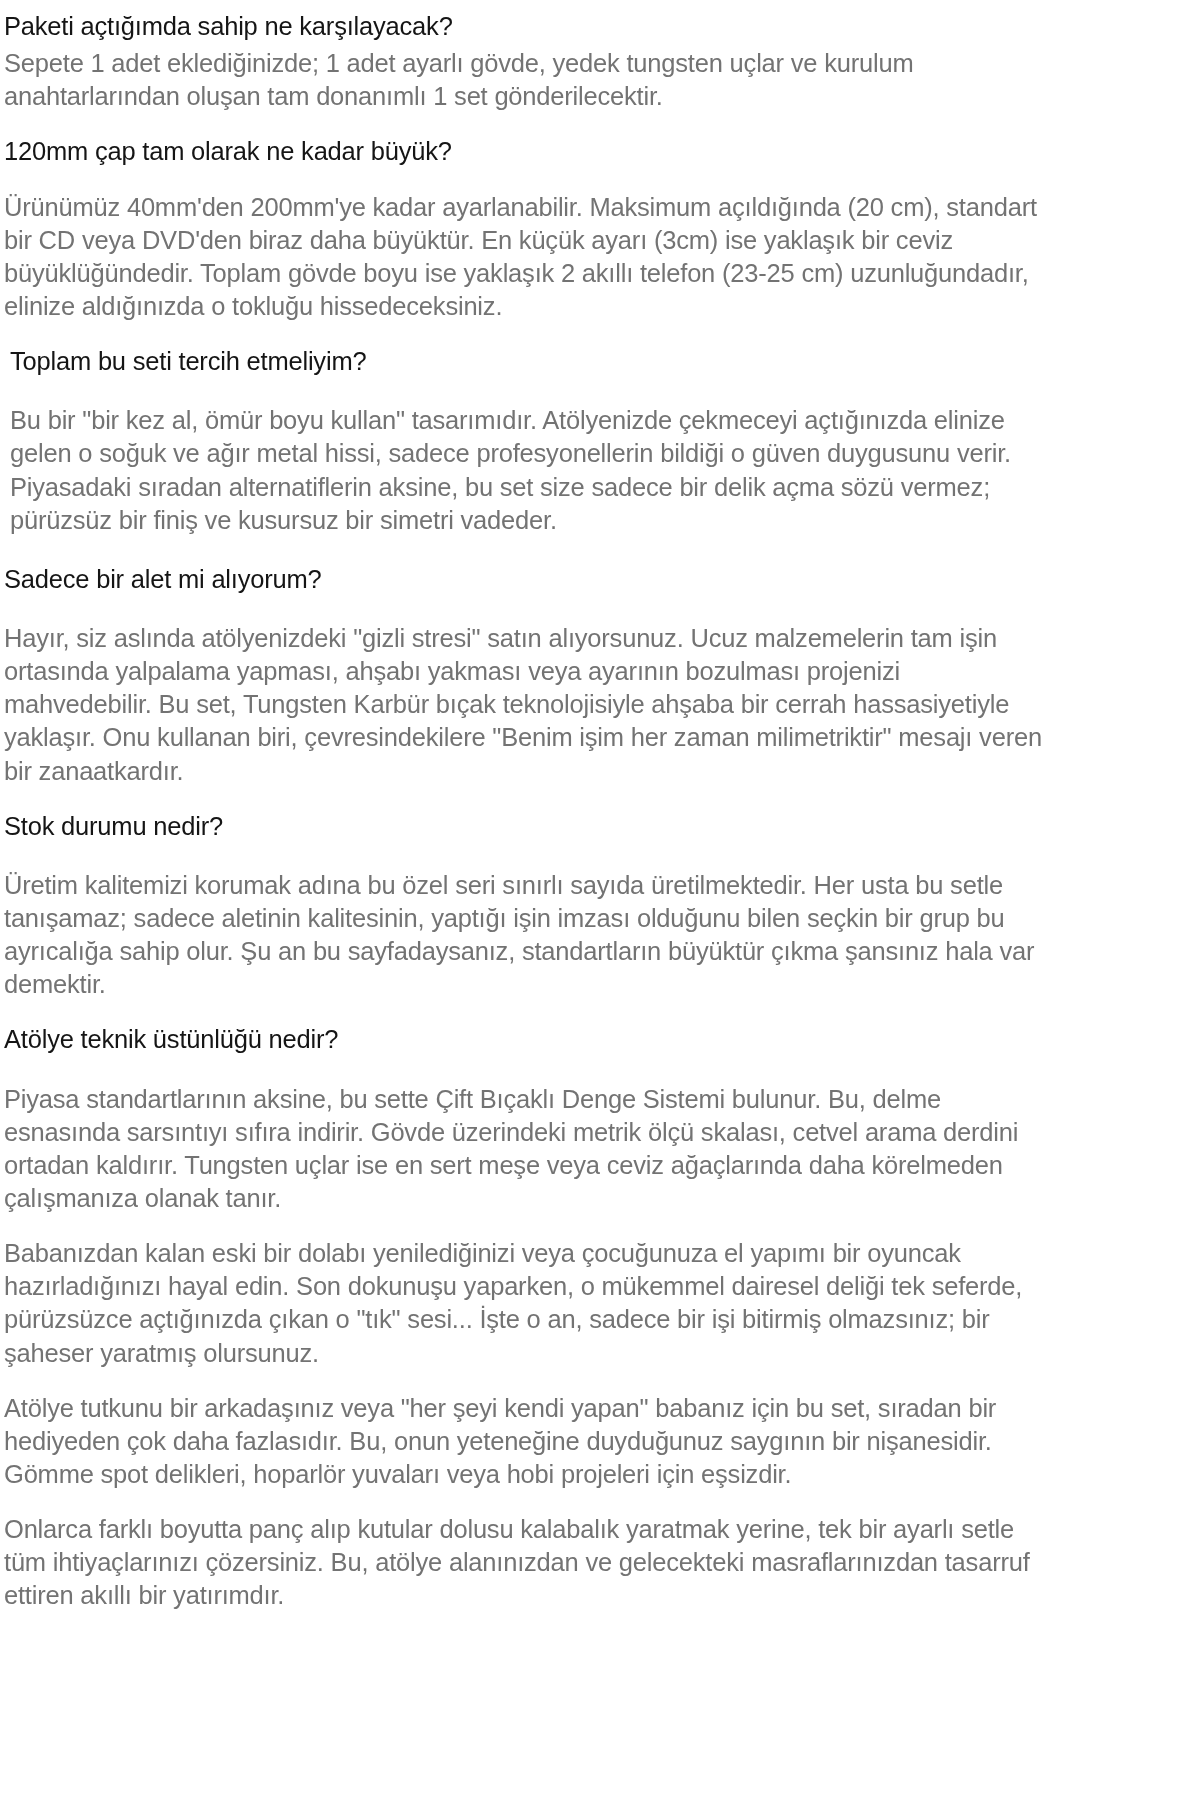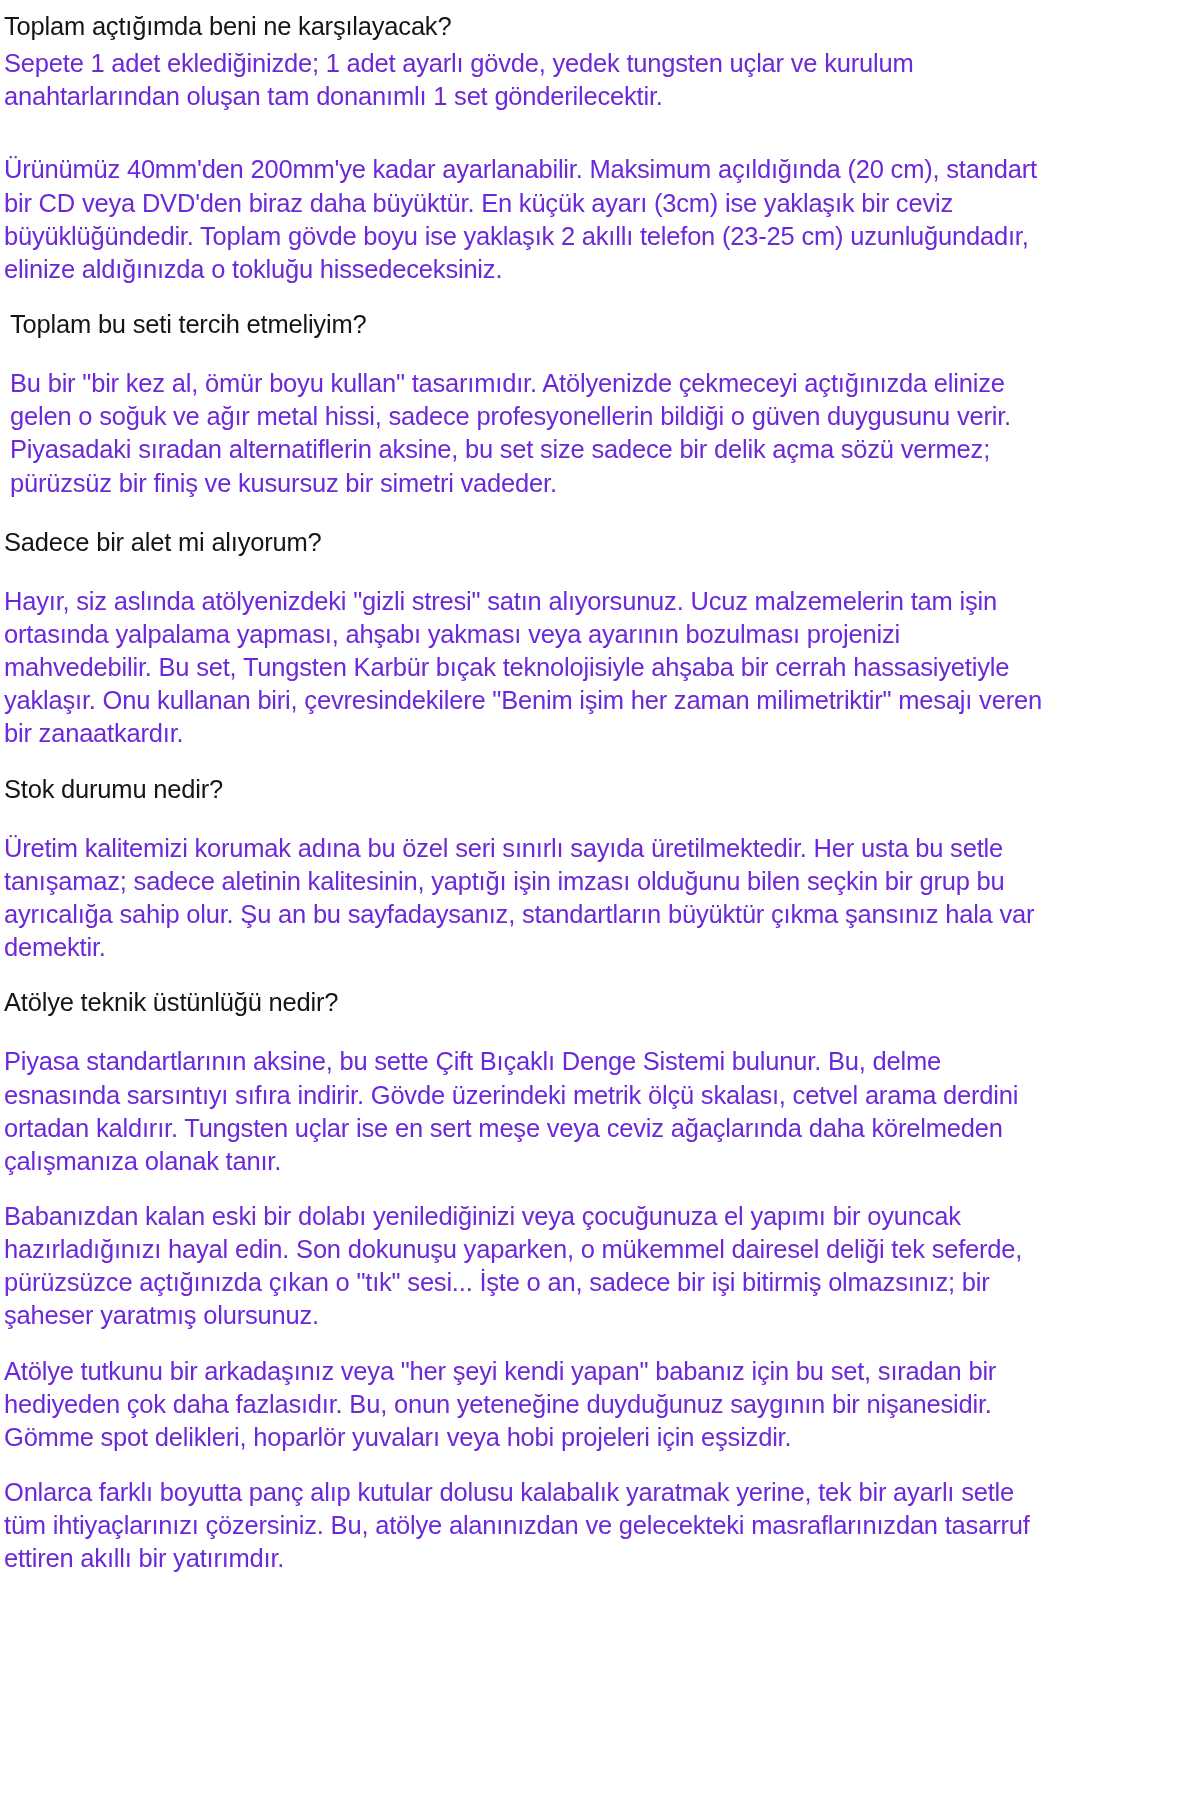--- a/index.html
+++ b/index.html
@@ -32,45 +32,46 @@
     font-weight: 400;
     color: #151515;
     margin: 0 0 4px 0;
     letter-spacing: -0.2px;
     white-space: pre-wrap;
   }
   .answer {
     font-size: 25.5px;
     line-height: 1.30;
     font-weight: 400;
-    color: #6d28d9;
+    color: #737373;
     margin: 0;
     letter-spacing: -0.2px;
     white-space: pre-wrap;
   }
   
   .gap-sm { height: 18px; }
   .gap-md { height: 22px; }
   .gap-lg { height: 26px; }
 
   .indent-1 { padding-left: 6px; }
 </style>
 </head>
 <body>
 
 <div class="page">
 
   <div class="faq-block">
-    <p class="question">Toplam açtığımda beni ne karşılayacak?</p>
+    <p class="question">Paketi açtığımda sahip ne karşılayacak?</p>
     <p class="answer">Sepete 1 adet eklediğinizde; 1 adet ayarlı gövde, yedek tungsten uçlar ve kurulum anahtarlarından oluşan tam donanımlı 1 set gönderilecektir.</p>
   </div>
 
   <div class="gap-md"></div>
 
   <div class="faq-block">
+    <p class="question">120mm çap tam olarak ne kadar büyük?</p>
     <div class="gap-sm"></div>
     <p class="answer">Ürünümüz 40mm'den 200mm'ye kadar ayarlanabilir. Maksimum açıldığında (20 cm), standart bir CD veya DVD'den biraz daha büyüktür. En küçük ayarı (3cm) ise yaklaşık bir ceviz büyüklüğündedir. Toplam gövde boyu ise yaklaşık 2 akıllı telefon (23-25 cm) uzunluğundadır, elinize aldığınızda o tokluğu hissedeceksiniz.</p>
   </div>
 
   <div class="gap-md"></div>
 
   <div class="faq-block">
     <p class="question indent-1">Toplam bu seti tercih etmeliyim?</p>
     <div class="gap-md"></div>
     <p class="answer indent-1">Bu bir "bir kez al, ömür boyu kullan" tasarımıdır. Atölyenizde çekmeceyi açtığınızda elinize gelen o soğuk ve ağır metal hissi, sadece profesyonellerin bildiği o güven duygusunu verir. Piyasadaki sıradan alternatiflerin aksine, bu set size sadece bir delik açma sözü vermez; pürüzsüz bir finiş ve kusursuz bir simetri vadeder.</p>

